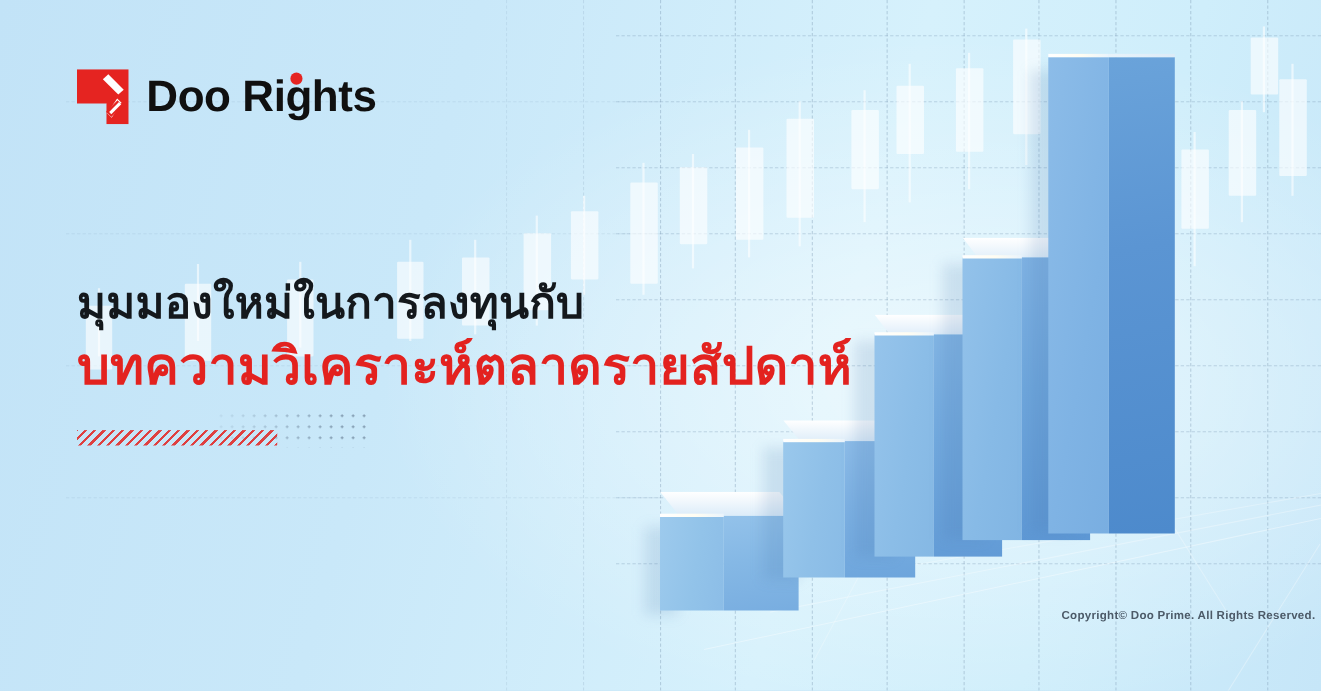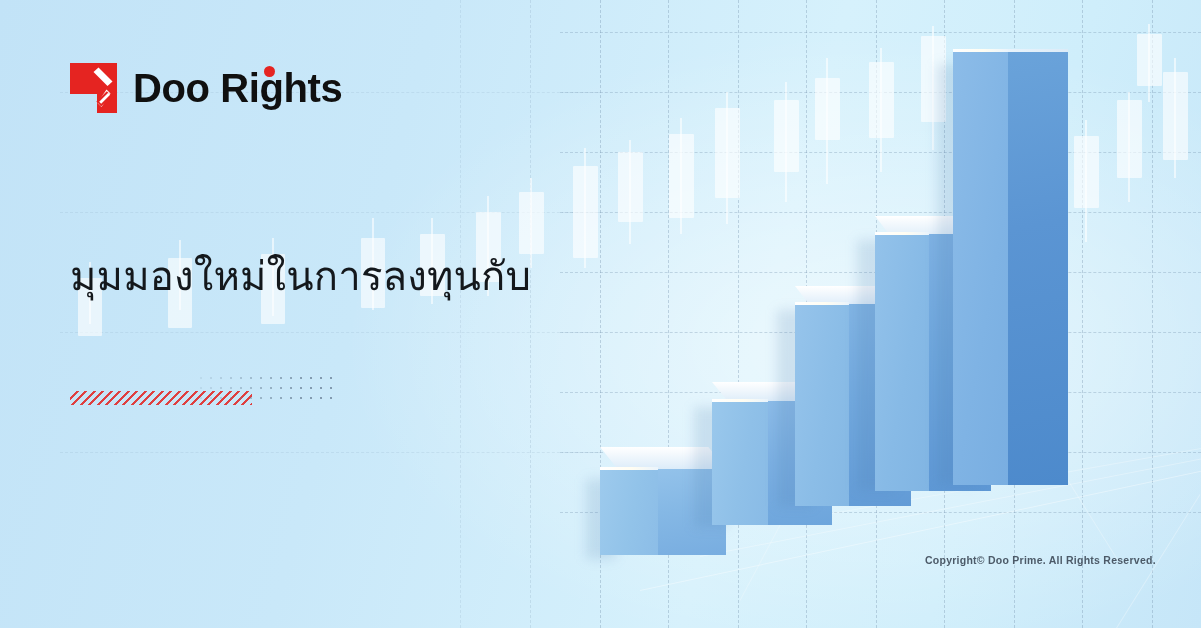--- a/index.html
+++ b/index.html
@@ -54,21 +54,21 @@
   .logo-word{
     font-size:40px;font-weight:700;color:#101010;letter-spacing:-.4px;
     font-family:"Liberation Sans",sans-serif;position:relative;line-height:1;
   }
   .logo-dot{position:absolute;width:11px;height:11px;border-radius:50%;background:#e52421;
             left:131px;top:-2px;}
 
   
   #headline{position:absolute;left:70px;top:252px;width:760px;}
   .line1{
-    font-size:40px;font-weight:400;color:#14181c;line-height:1.24;
+    font-size:40px;font-weight:700;color:#14181c;line-height:1.24;
     letter-spacing:.2px;white-space:nowrap;
   }
   .line2{
     font-size:47px;font-weight:700;color:#e3221f;line-height:1.24;
     letter-spacing:.2px;white-space:nowrap;margin-top:2px;
   }
 
   
   #hatch{
     position:absolute;left:70px;top:391px;width:182px;height:14px;
@@ -80,21 +80,21 @@
   #dots{
     position:absolute;left:196px;top:373px;width:140px;height:34px;
     background-image:radial-gradient(circle, rgba(105,128,150,.75) 1.1px, rgba(0,0,0,0) 1.2px);
     background-size:10px 10px;
     -webkit-mask-image:linear-gradient(100deg, rgba(0,0,0,.12) 0%, rgba(0,0,0,1) 78%, rgba(0,0,0,1) 100%);
             mask-image:linear-gradient(100deg, rgba(0,0,0,.12) 0%, rgba(0,0,0,1) 78%, rgba(0,0,0,1) 100%);
   }
 
   
   #copyright{
-    position:absolute;left:925px;top:554px;
+    position:absolute;left:965px;top:554px;
     font-size:10.5px;font-weight:700;color:#4c5a68;letter-spacing:.25px;
     white-space:nowrap;
   }
 </style>
 </head>
 <body>
 
 <div id="banner">
 
   <div class="bg-chart">
@@ -234,20 +234,21 @@
       </svg>
     </div>
     <div class="logo-word">
       <span>Doo Rights</span>
       <span class="logo-dot"></span>
     </div>
   </div>
 
   <div id="headline">
     <div class="line1">มุมมองใหม่ในการลงทุนกับ</div>
+    <div class="line2">บทความวิเคราะห์ตลาดรายสัปดาห์</div>
   </div>
 
   <div id="hatch"></div>
   <div id="dots"></div>
 
   <div id="copyright">Copyright© Doo Prime. All Rights Reserved.</div>
 
 </div>
 
 </body></html>

